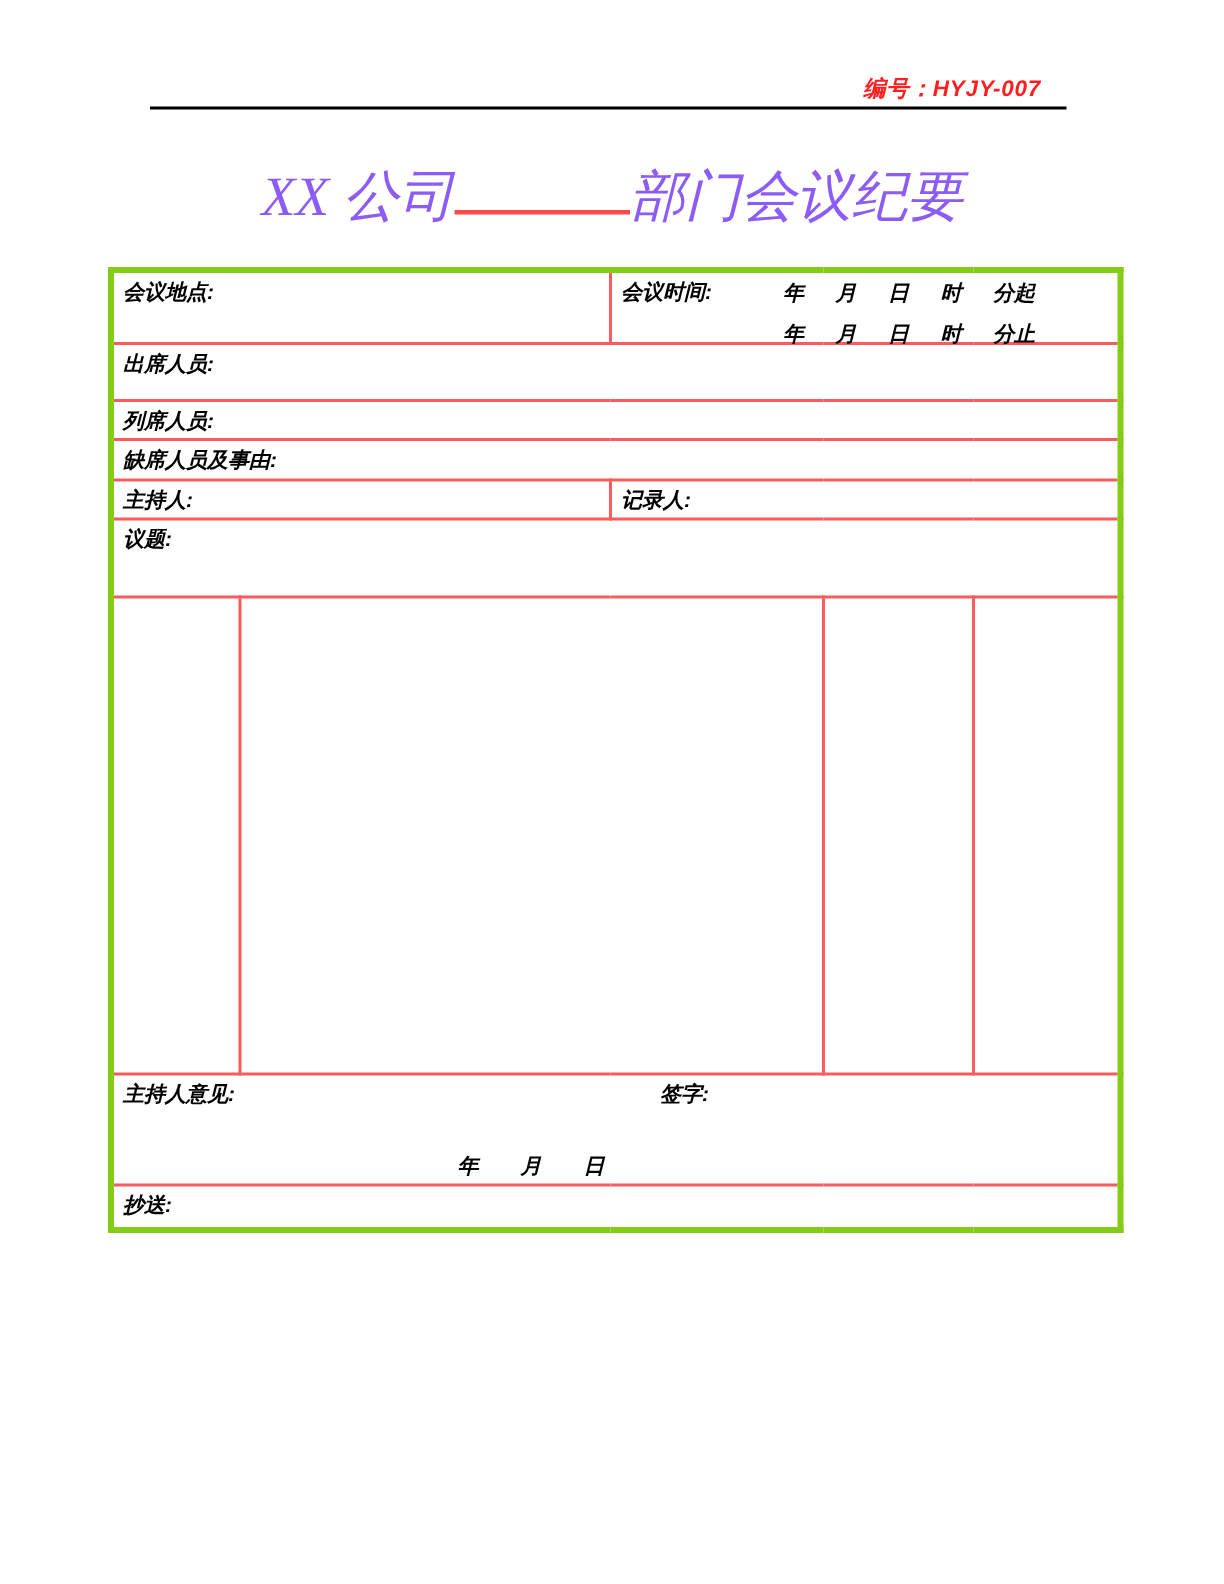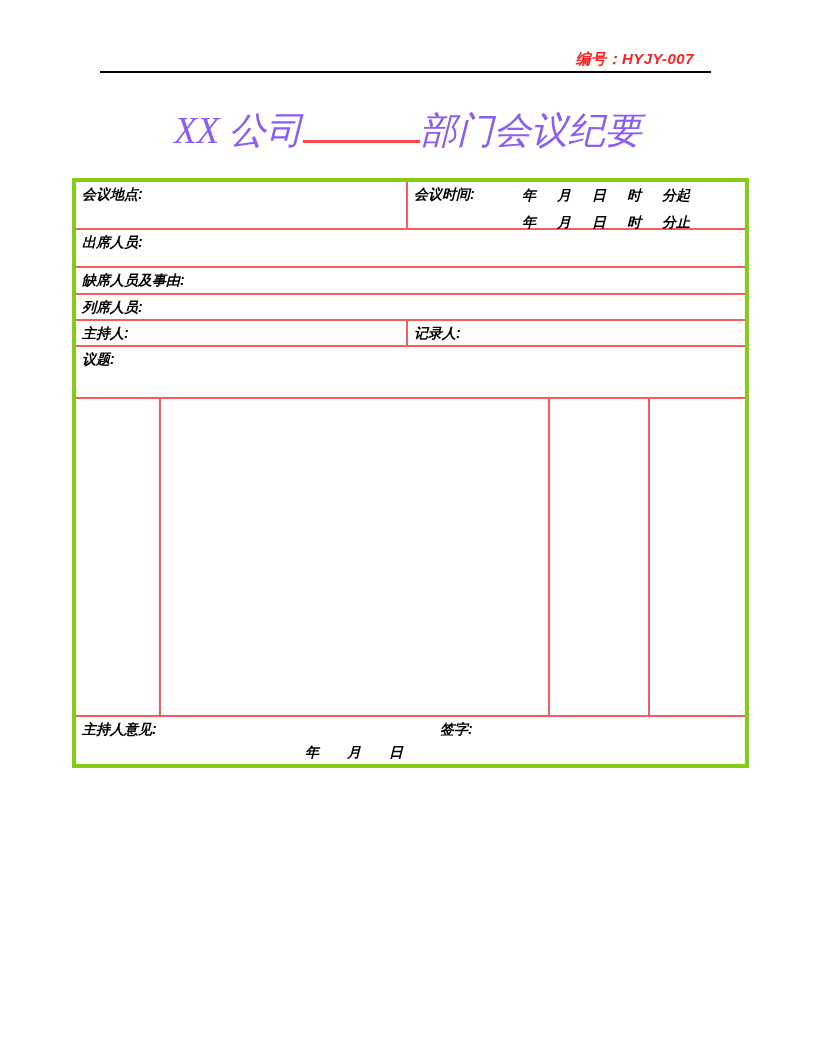--- a/index.html
+++ b/index.html
@@ -76,21 +76,21 @@
   }
   .time-units.l1 { top: 4px; }
   .time-units.l2 { top: 31px; }
   tr.dec-header td {
     text-align: center;
     vertical-align: middle;
     padding: 2px 4px;
   }
   td.sign-cell { position: relative; }
   .signature-label { position: absolute; left: 364px; top: 3px; }
-  .sign-date { margin-left: 223px; margin-top: 4px; }
+  .sign-date { margin-left: 223px; margin-top: 29px; }
 </style>
 </head>
 <body>
 
 <div class="page">
 
   <div class="doc-number">编号：HYJY-007</div>
 
   <div class="header-rule"></div>
 
@@ -129,28 +129,28 @@
       </td>
     </tr>
 
     <tr>
       <td colspan="5" style="height:38px">
         <span>出席人员:</span>
       </td>
     </tr>
 
     <tr>
-      <td colspan="5" style="height:27px">
-        <span>缺席人员及事由:</span>
+      <td colspan="5" style="height:22px">
+        <span>列席人员:</span>
       </td>
     </tr>
 
     <tr>
-      <td colspan="5" style="height:22px">
-        <span>列席人员:</span>
+      <td colspan="5" style="height:27px">
+        <span>缺席人员及事由:</span>
       </td>
     </tr>
 
     <tr>
       <td colspan="2" style="height:23px">
         <span>主持人:</span>
       </td>
       <td colspan="3">
         <span>记录人:</span>
       </td>
@@ -172,16 +172,21 @@
 
     <tr>
       <td colspan="5" class="sign-cell" style="height:50px">
         <span>主持人意见:</span>
         <span class="signature-label">签字:</span>
         <div class="sign-date">年　　月　　日</div>
       </td>
     </tr>
 
 
+    <tr>
+      <td colspan="5" style="height:30px">
+        <span>抄送:</span>
+      </td>
+    </tr>
   </tbody>
     </table>
 
 </div>
 
 </body></html>

